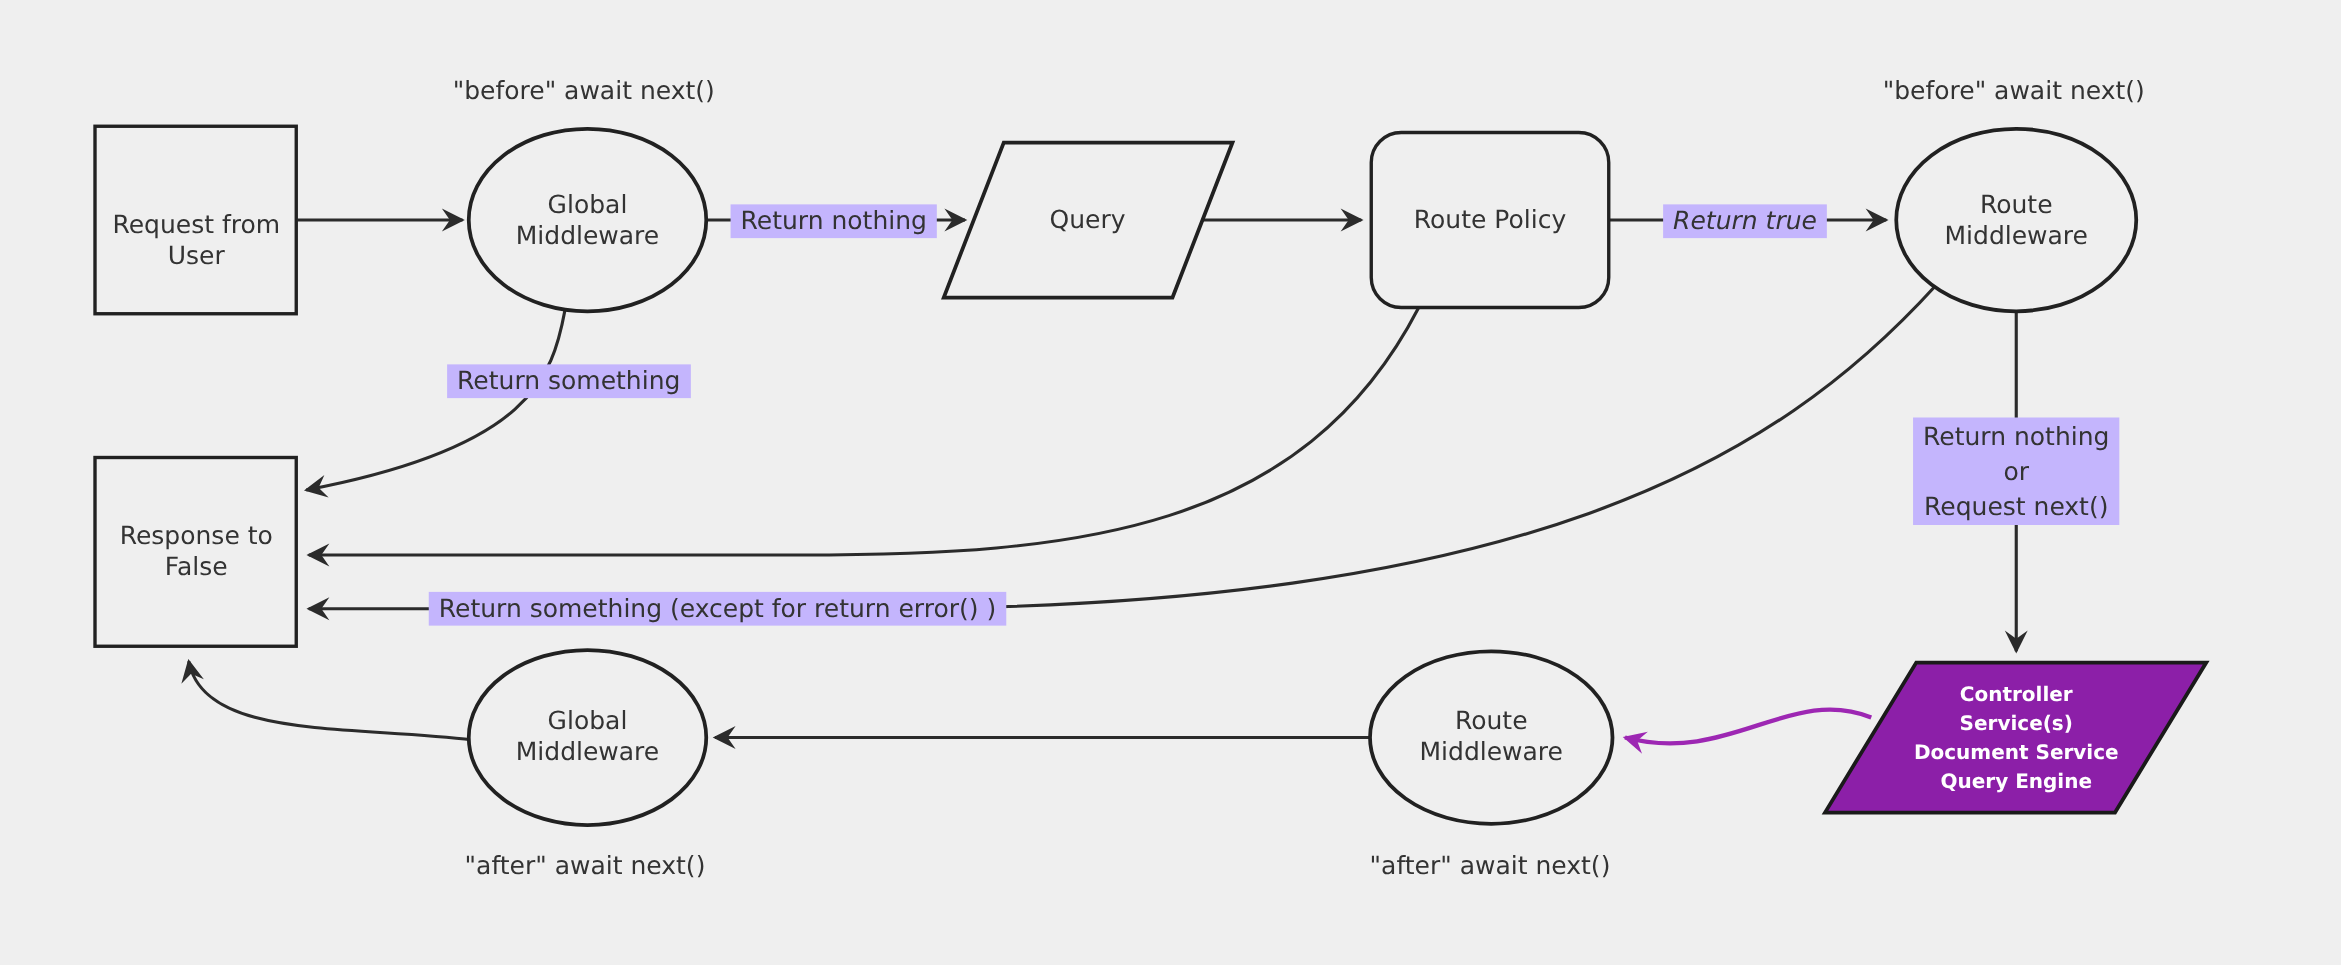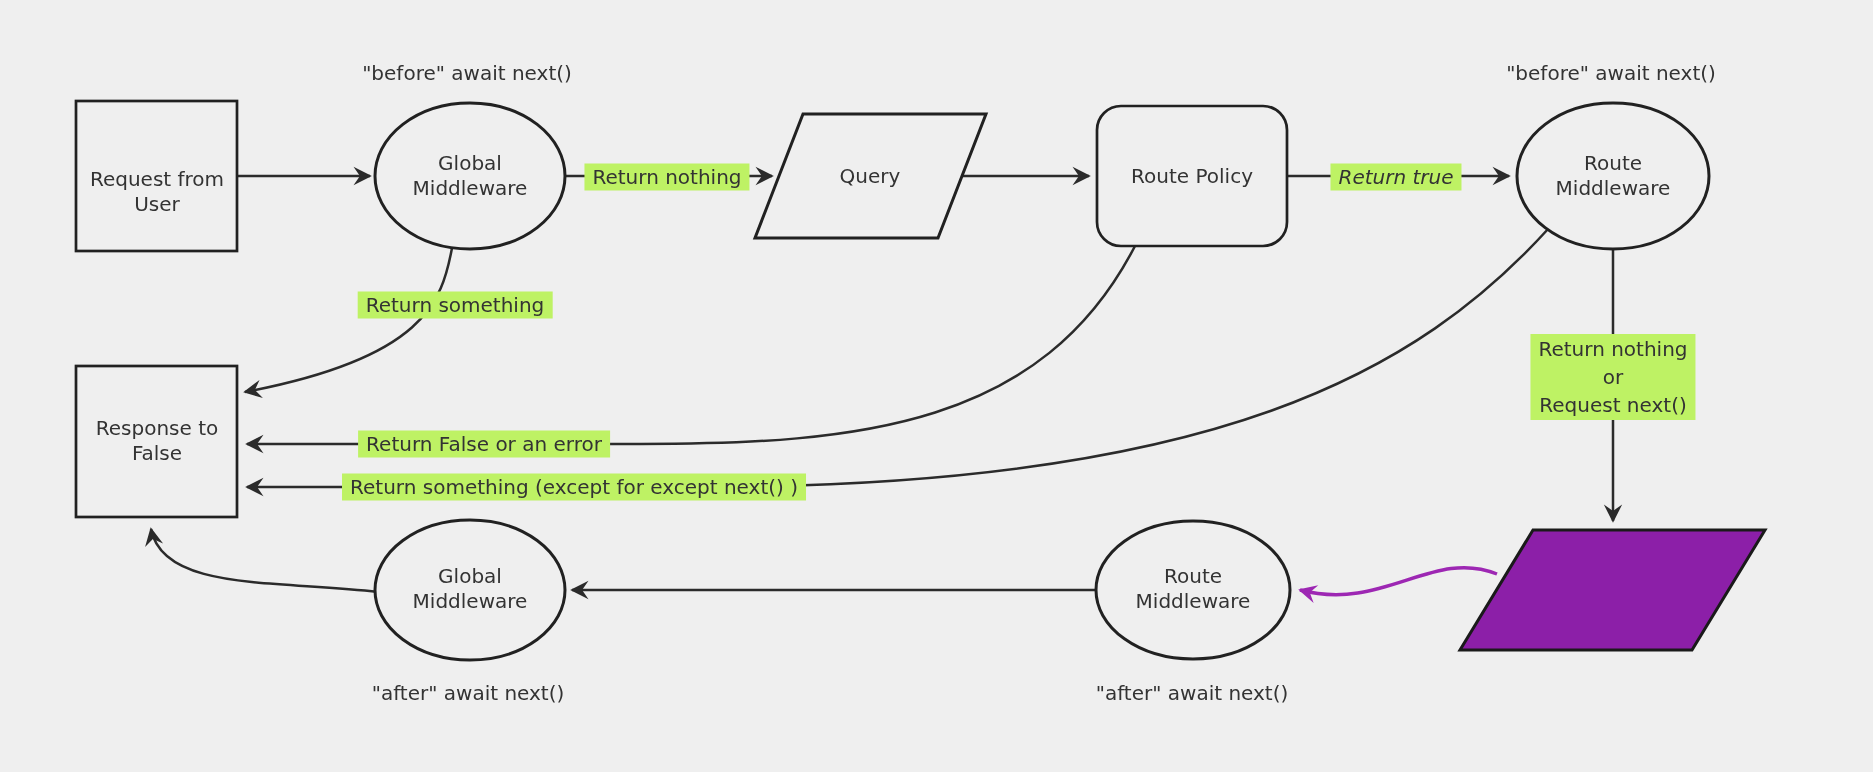--- a/index.html
+++ b/index.html
@@ -14,21 +14,21 @@
   .lbl {
     position:absolute;
     transform:translate(-50%,-50%);
     font-size:20px;
     color:#333333;
     white-space:nowrap;
     text-align:center;
     line-height:25px;
   }
   .node-lbl { white-space:normal; }
-  .bg { background:#bef264; padding:1px 8px; }
+  .bg { background:#c4b5fd; padding:1px 8px; }
   .stack span { display:block; }
   .controller-lbl {
     color:#ffffff;
     font-weight:bold;
     font-size:16px;
     line-height:23px;
     white-space:nowrap;
   }
 </style>
 </head>
@@ -80,38 +80,43 @@
   <div class="lbl" style="left:1192px; top:176px;text-align:center;">Route Policy</div>
 
   <div class="lbl node-lbl" style="left:1613px; top:176px; width:120px;">Route Middleware</div>
 
   <div class="lbl node-lbl" style="left:157px; top:441px; width:135px;">Response to False</div>
 
   <div class="lbl node-lbl" style="left:1193px; top:589px; width:120px;">Route Middleware</div>
 
   <div class="lbl node-lbl" style="left:470px; top:589px; width:115px;">Global Middleware</div>
 
+  <div class="lbl stack controller-lbl" style="left:1613px; top:590px;">
+    <span>Controller</span>
+    <span>Service(s)</span>
+    <span>Document Service</span>
+    <span>Query Engine</span>
+  </div>
 
   <div class="lbl" style="left:467px; top:73px;">"before" await next()</div>
 
   <div class="lbl" style="left:1611px; top:73px;">"before" await next()</div>
 
   <div class="lbl" style="left:1192px; top:693px;">"after" await next()</div>
 
   <div class="lbl" style="left:468px; top:693px;">"after" await next()</div>
 
   <div class="lbl bg" style="left:667px; top:177px;">Return nothing</div>
 
   <div class="lbl bg" style="left:1396px; top:177px;font-style:italic;">Return true</div>
 
   <div class="lbl bg" style="left:455px; top:305px;">Return something</div>
 
-  <div class="lbl bg" style="left:484px; top:444px;">Return False or an error</div>
 
-  <div class="lbl bg" style="left:574px; top:487px;">Return something (except for except next() )</div>
+  <div class="lbl bg" style="left:574px; top:487px;">Return something (except for return error() )</div>
 
   <div class="lbl bg stack" style="left:1613px; top:377px; line-height:28px;">
     <span>Return nothing</span>
     <span>or</span>
     <span>Request next()</span>
   </div>
 
 </div>
 
 </body></html>

